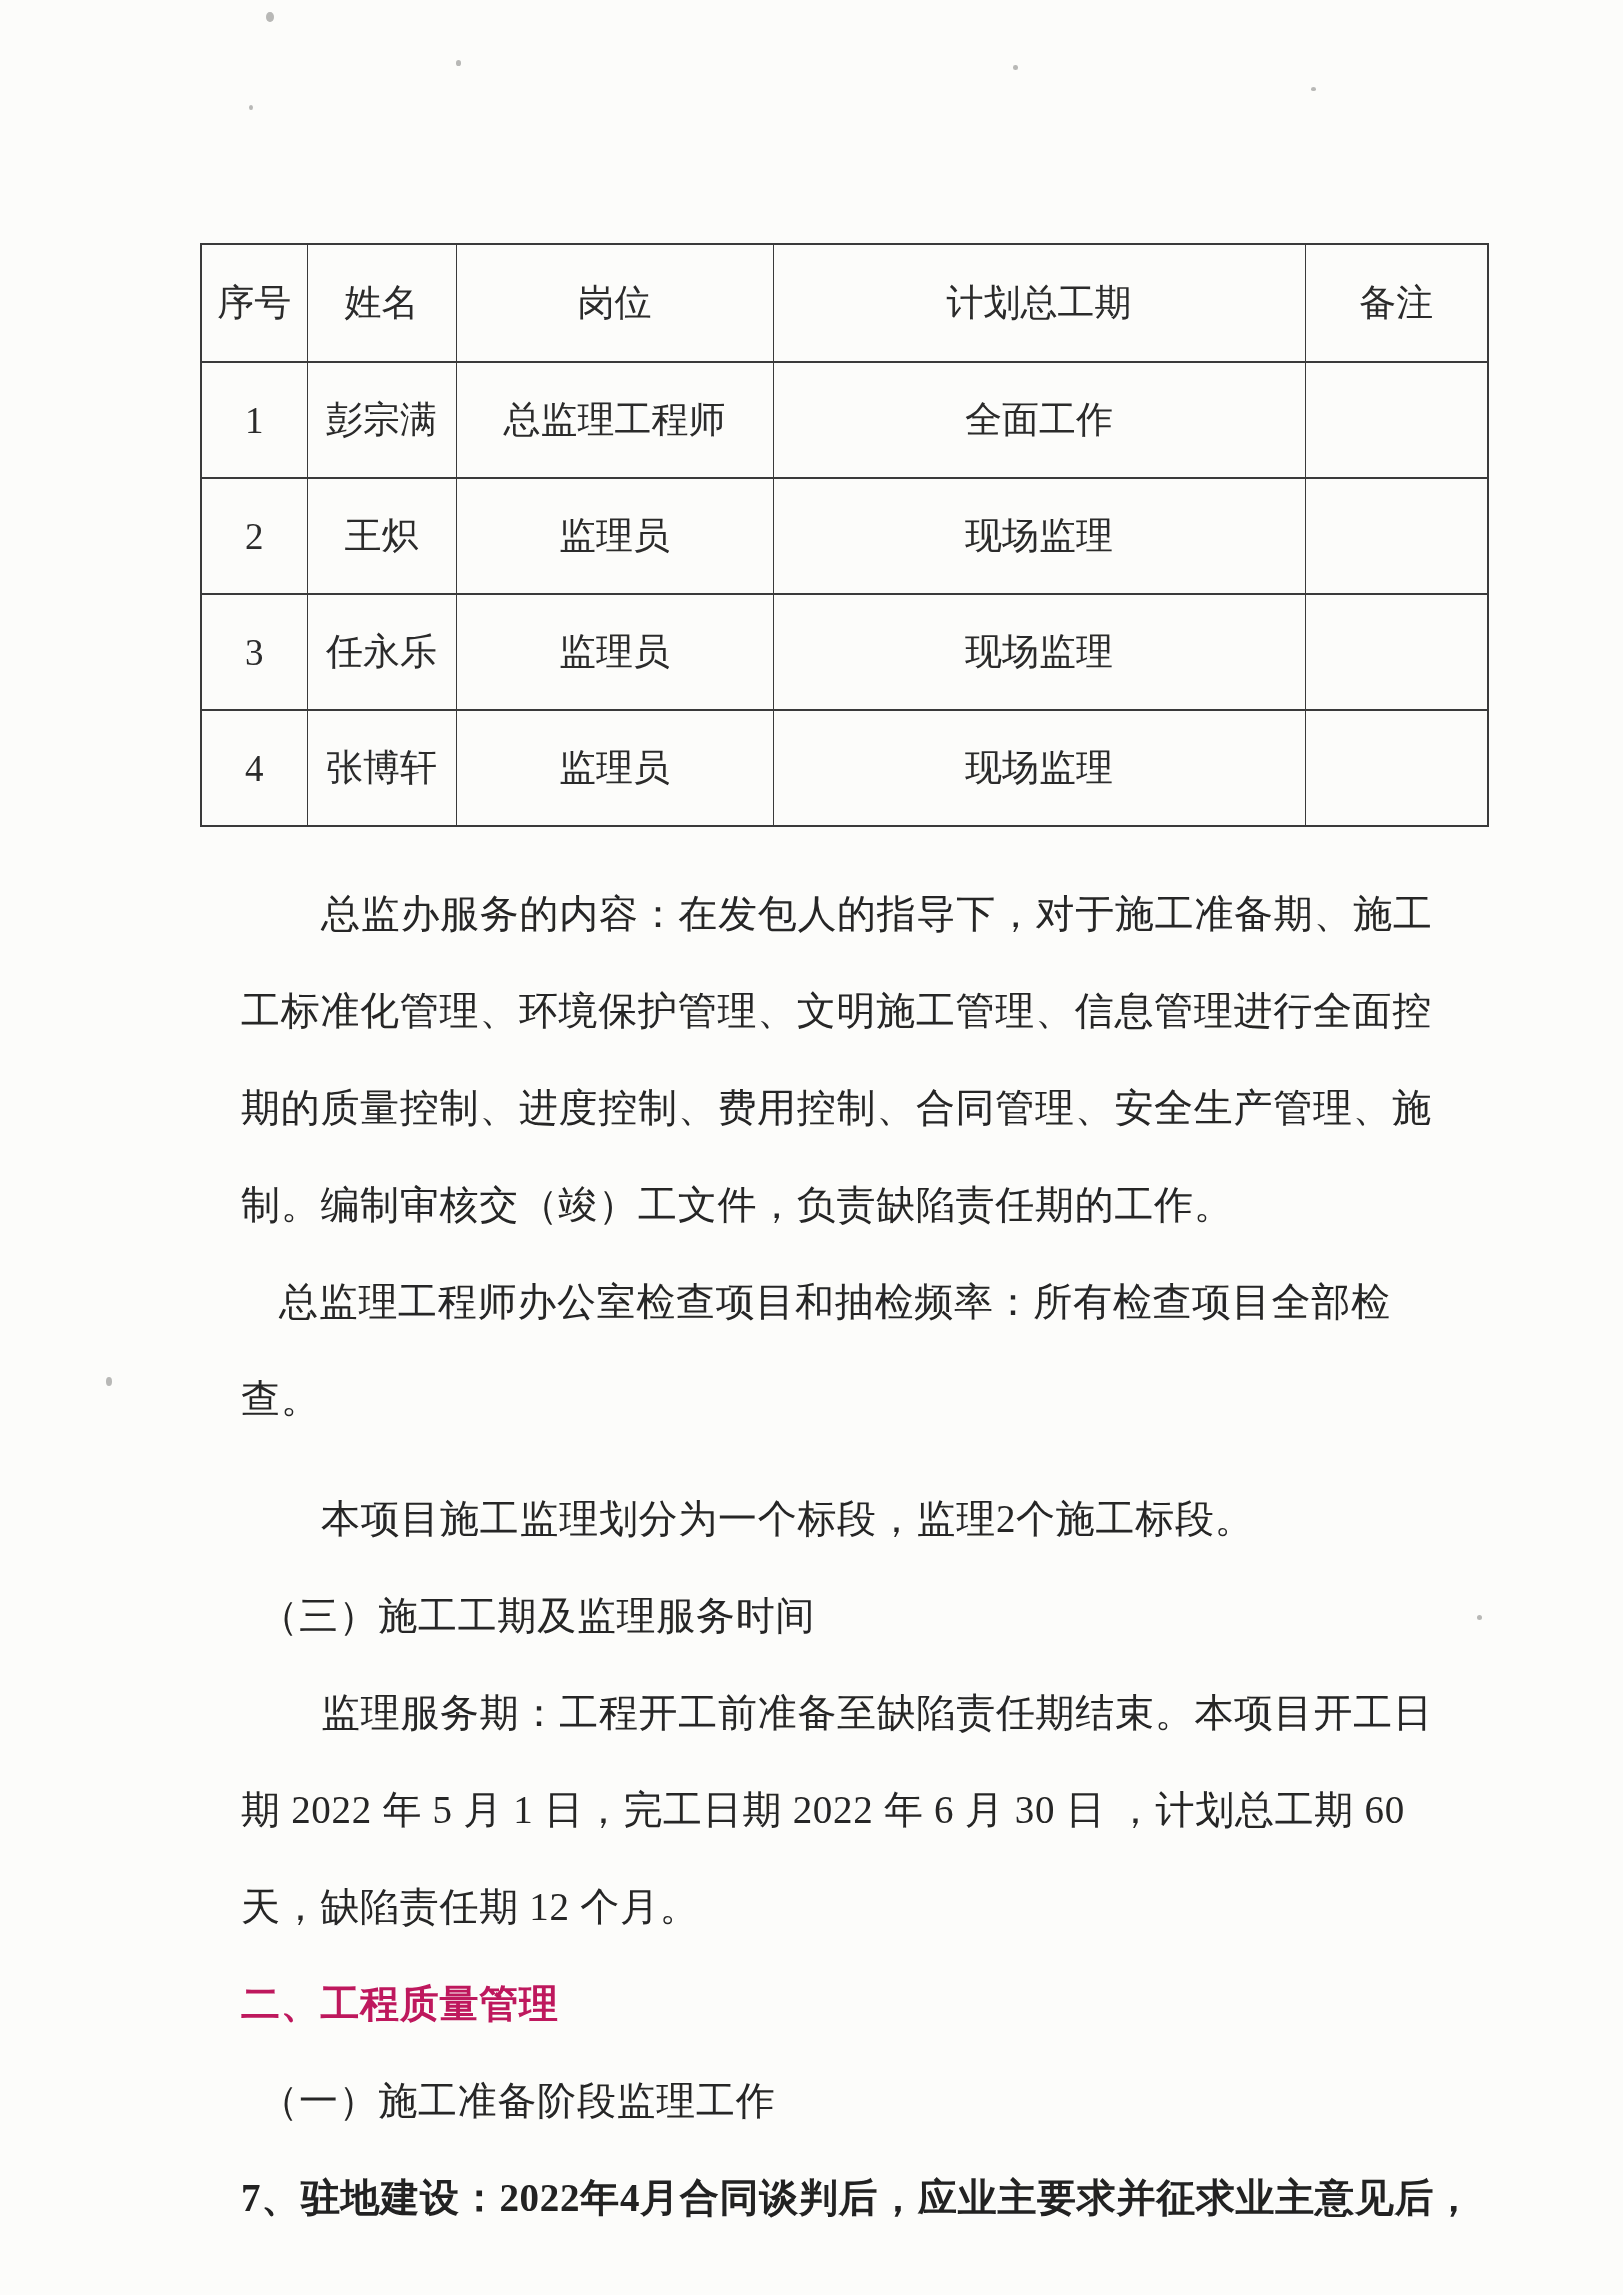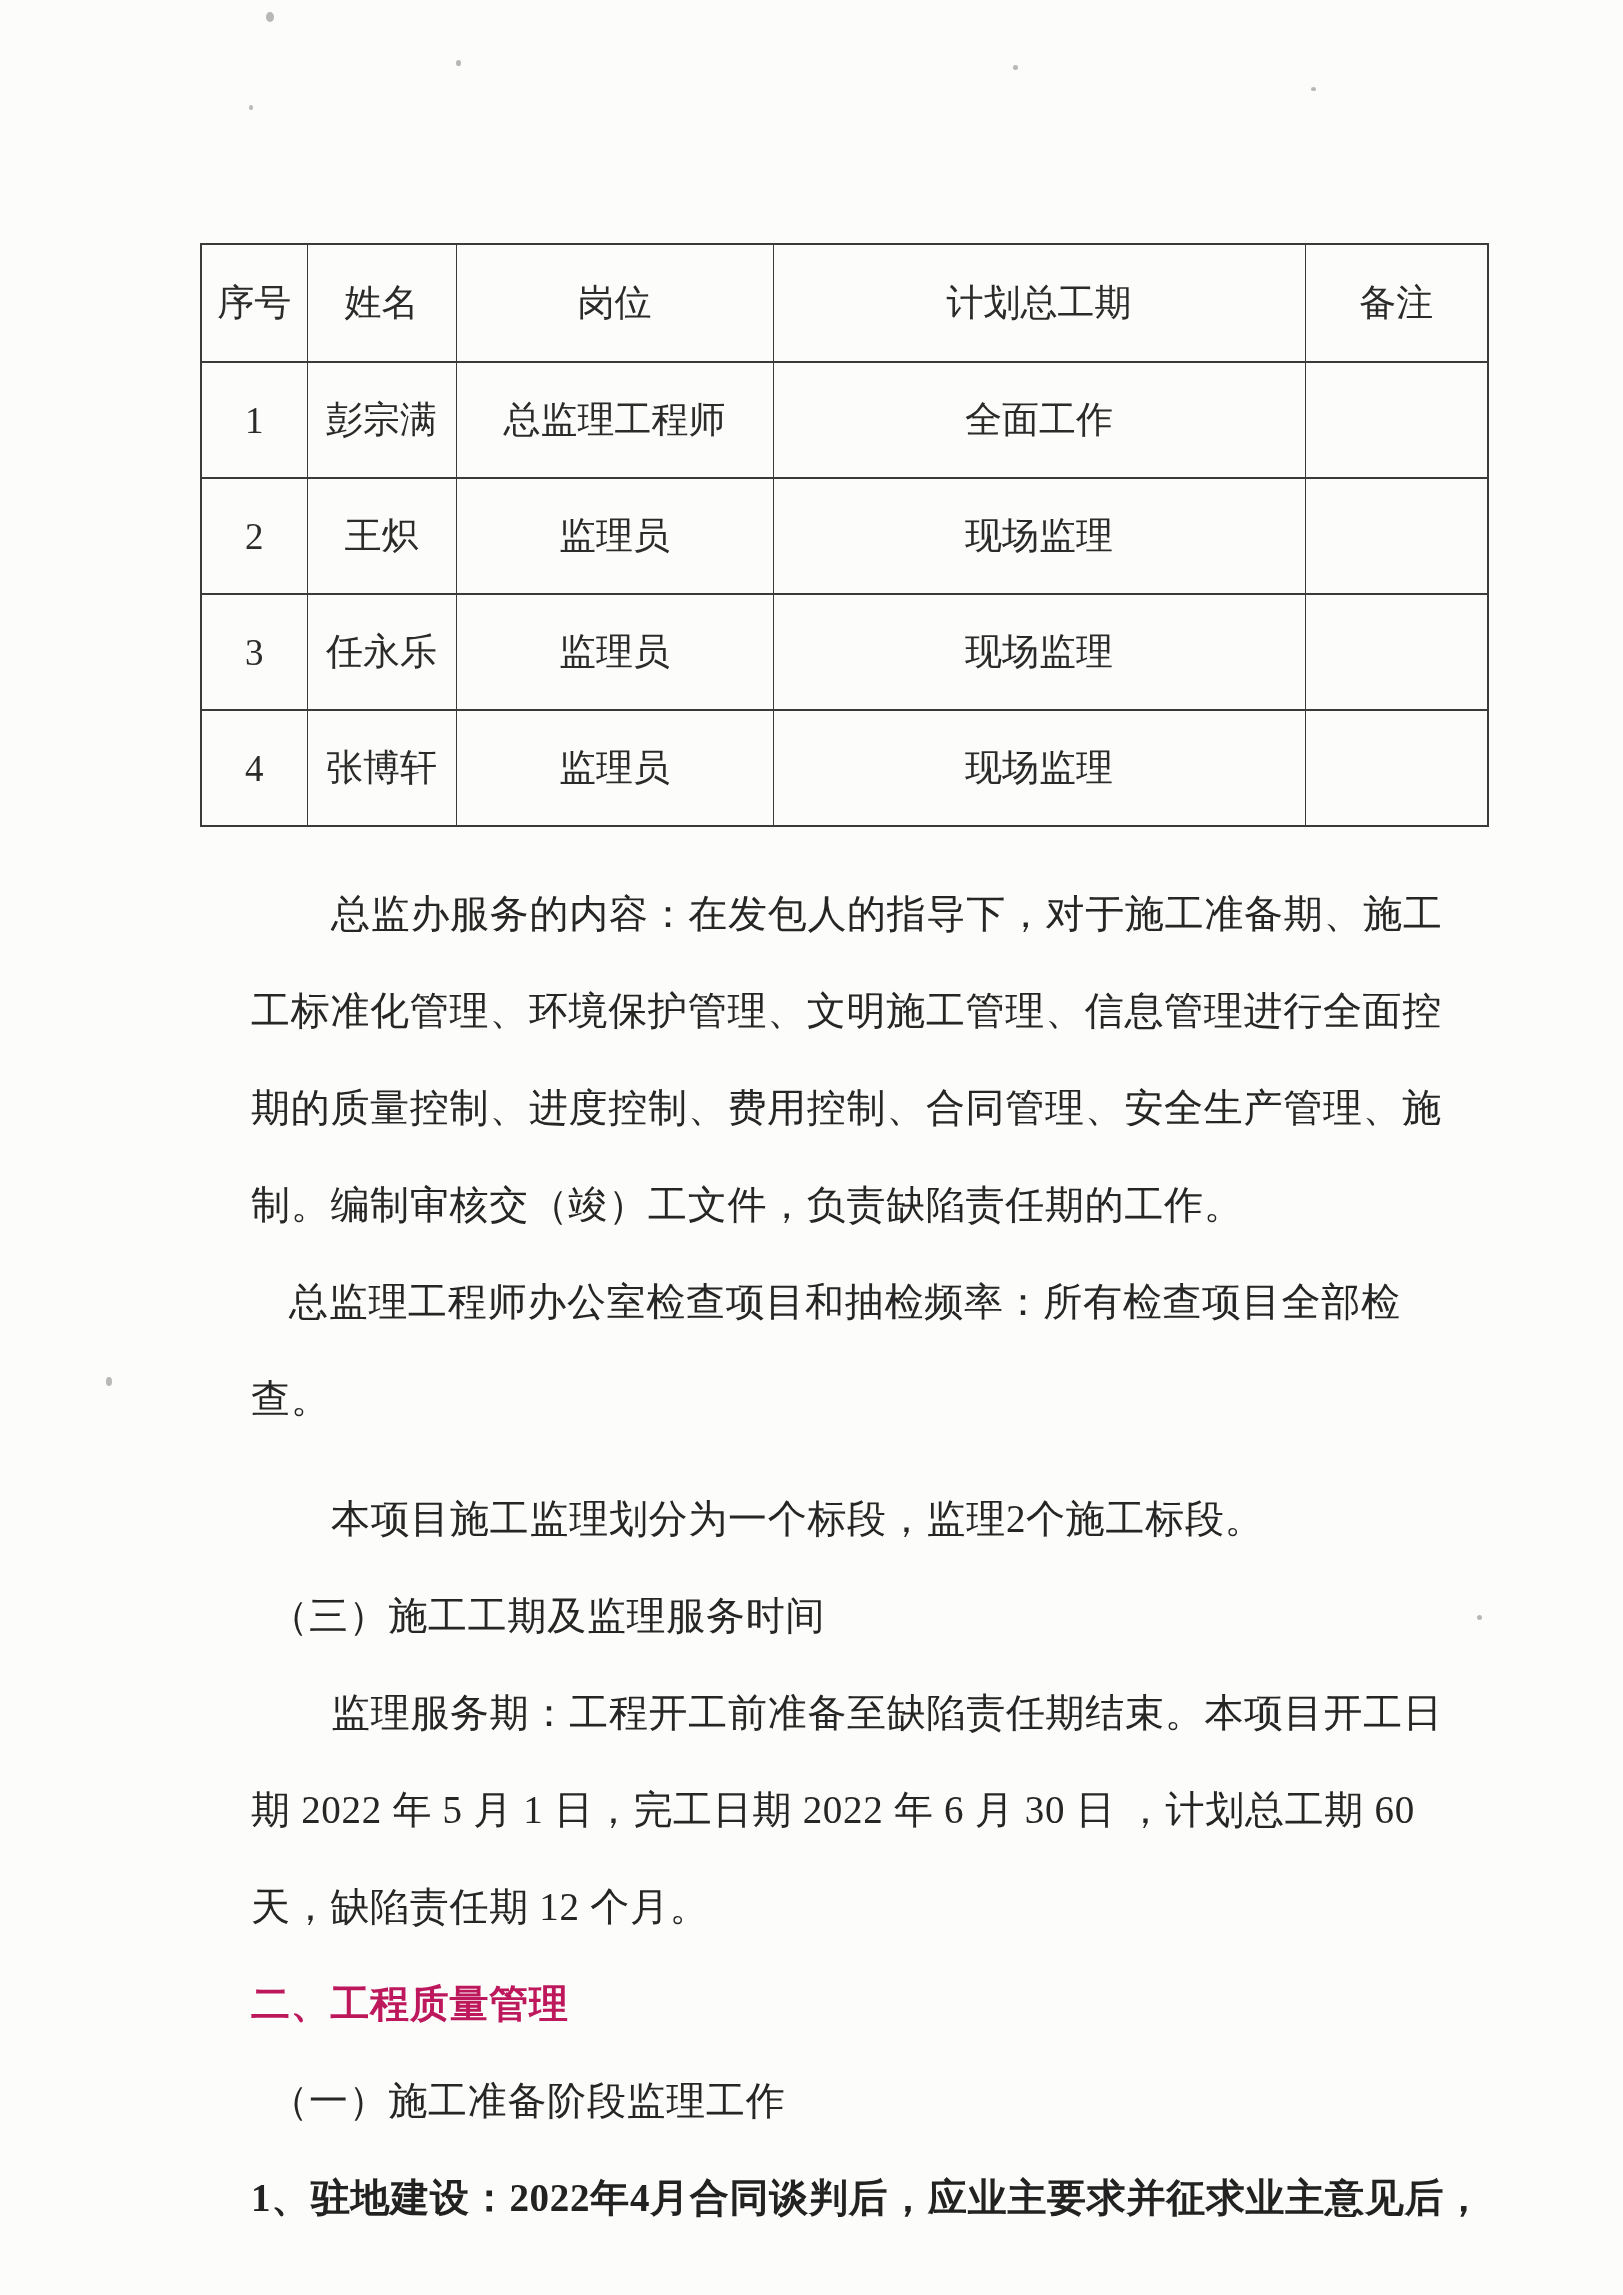--- a/index.html
+++ b/index.html
@@ -25,21 +25,21 @@
     border-bottom:2px solid #3a3a3a;
     text-align:center;vertical-align:middle;
     font-weight:normal;
     padding:12px;
   }
   .staff-table{border:2.6px solid #3a3a3a;}
   .staff-table tr.header-row{height:118px;}
   .staff-table tr.data-row{height:116px;}
   
   .text-col{
-    position:absolute;left:251px;top:865px;width:1178px;
+    position:absolute;left:241px;top:865px;width:1178px;
   }
   .line{
     height:97px;
     display:flex;align-items:center;
     font-size:39px;
     letter-spacing:0.7px;
     white-space:nowrap;
     color:#262626;
   }
   .ind2{padding-left:80px;}
@@ -133,21 +133,21 @@
 
     <div>
       <div class="line bold">二、工程质量管理</div>
     </div>
 
     <div>
       <div class="line indp">（一）施工准备阶段监理工作</div>
     </div>
 
     <div>
-      <div class="line semibold">1、驻地建设：2022年4月合同谈判后，应业主要求并征求业主意见后，</div>
+      <div class="line semibold">7、驻地建设：2022年4月合同谈判后，应业主要求并征求业主意见后，</div>
     </div>
 
   </div>
 
   <div class="speck" style="left:266px;top:11.8px;width:7.9px;height:10.5px;"></div>
   <div class="speck" style="left:456px;top:60px;width:5.2px;height:5.9px;"></div>
   <div class="speck" style="left:1013px;top:65px;width:4.6px;height:4.6px;"></div>
   <div class="speck" style="left:1311px;top:87px;width:5.2px;height:3.9px;"></div>
   <div class="speck" style="left:249px;top:105px;width:3.9px;height:5.2px;"></div>
   <div class="speck" style="left:106px;top:1377px;width:5.9px;height:8.5px;"></div>

